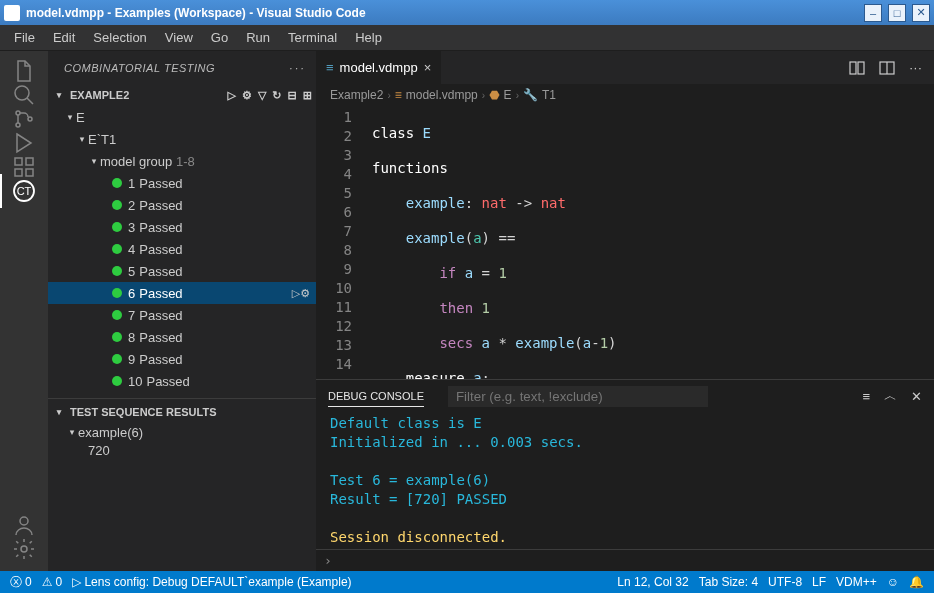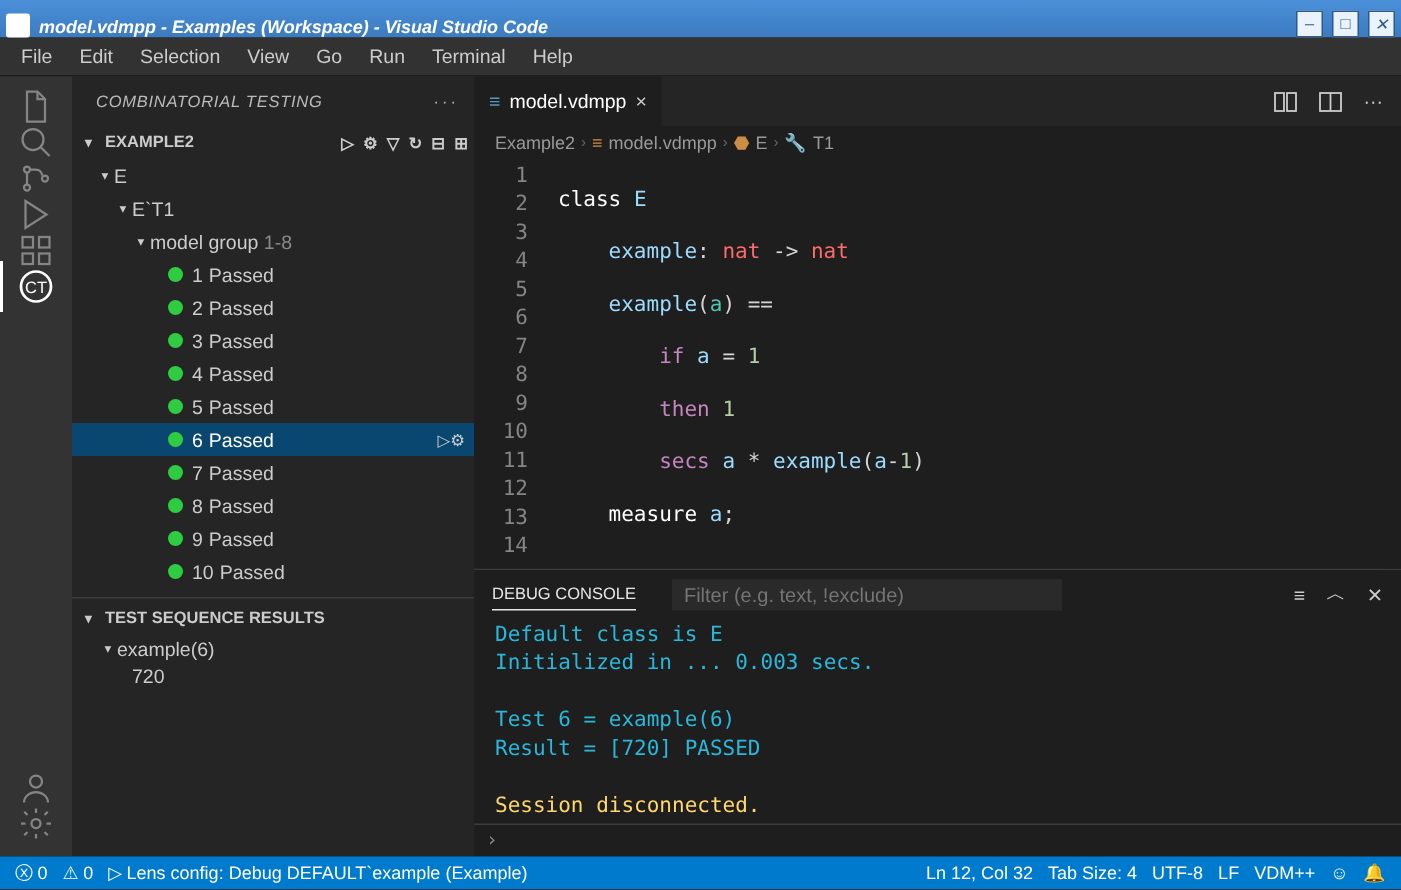--- a/index.html
+++ b/index.html
@@ -1,19 +1,19 @@
 <!DOCTYPE html>
 <html><head>
 <meta charset="utf-8">
 <style>
 * { margin: 0; padding: 0; box-sizing: border-box; }
 body { font-family: "Segoe UI", sans-serif; font-size: 13px; color: #cccccc; background: #1e1e1e; width: 934px; height: 593px; overflow: hidden; display: flex; flex-direction: column; }
 
 
-.titlebar { background: linear-gradient(#4a90d9, #3c7bc0); height: 25px; display: flex; align-items: flex-end; padding: 0 4px; color: #fff; font-size: 12px; gap: 6px; font-style: italic; }
+.titlebar { background: linear-gradient(#4a90d9, #3c7bc0); height: 25px; display: flex; align-items: center; padding: 0 4px; color: #fff; font-size: 12px; gap: 6px; }
 .titlebar .vscode-ico { width: 16px; height: 16px; background: #fff; border-radius: 2px; position: relative; }
 .titlebar .title { flex: 1; font-weight: bold; color: #fff; }
 .winbtn { width: 18px; height: 18px; background: #eaf2fb; border: 1px solid #2c5a8f; display: flex; align-items: center; justify-content: center; color: #2c5a8f; font-size: 11px; cursor: pointer; }
 
 
 .menubar { background: #323233; height: 26px; display: flex; align-items: center; padding: 0 6px; gap: 2px; font-size: 13px; border-bottom: 1px solid #1e1e1e; }
 .menubar span { padding: 2px 8px; cursor: pointer; color: #ccc; }
 
 
 .main { flex: 1; display: flex; min-height: 0; }
@@ -315,20 +315,21 @@
           <div>8</div>
           <div>9</div>
           <div>10</div>
           <div>11</div>
           <div>12</div>
           <div>13</div>
           <div>14</div>
       </div>
       <div class="code">
 <div class="line"><span class="blue">class</span> <span class="id">E</span></div>
+<div class="line"><span class="blue">functions</span></div>
 <div class="line">    <span class="id">example</span><span class="op">:</span> <span class="kw">nat</span> <span class="op">-&gt;</span> <span class="kw">nat</span></div>
 <div class="line">    <span class="id">example</span><span class="op">(</span><span class="type">a</span><span class="op">)</span> <span class="op">==</span></div>
 <div class="line">        <span class="fn">if</span> <span class="id">a</span> <span class="op">=</span> <span class="num">1</span></div>
 <div class="line">        <span class="fn">then</span> <span class="num">1</span></div>
 <div class="line">        <span class="fn">secs</span> <span class="id">a</span> <span class="op">*</span> <span class="id">example</span><span class="op">(</span><span class="id">a</span><span class="op">-</span><span class="num">1</span><span class="op">)</span></div>
 <div class="line">    <span class="blue">measure</span> <span class="id">a</span><span class="op">;</span></div>
 
 
 
 

